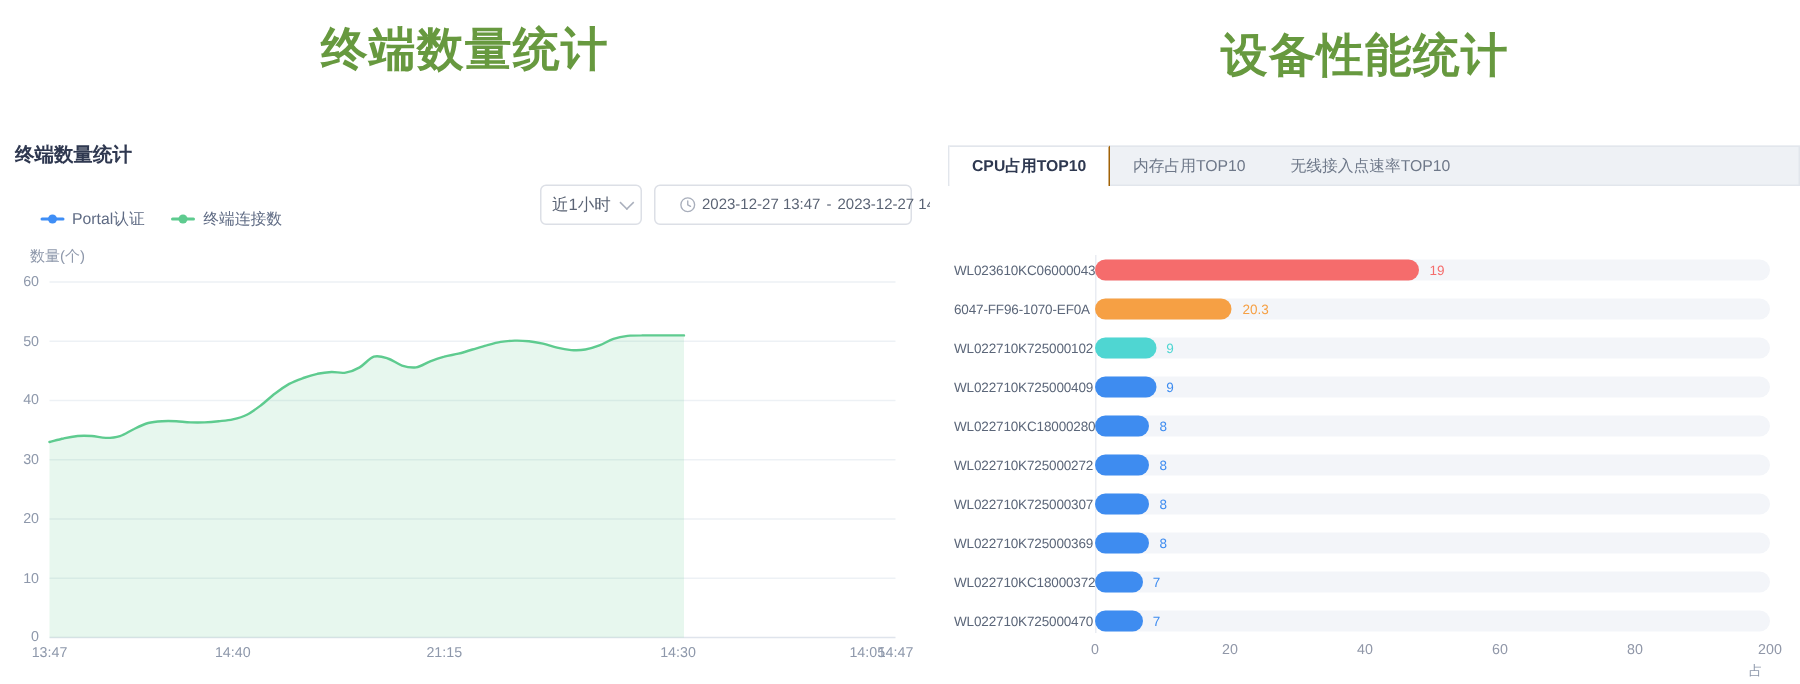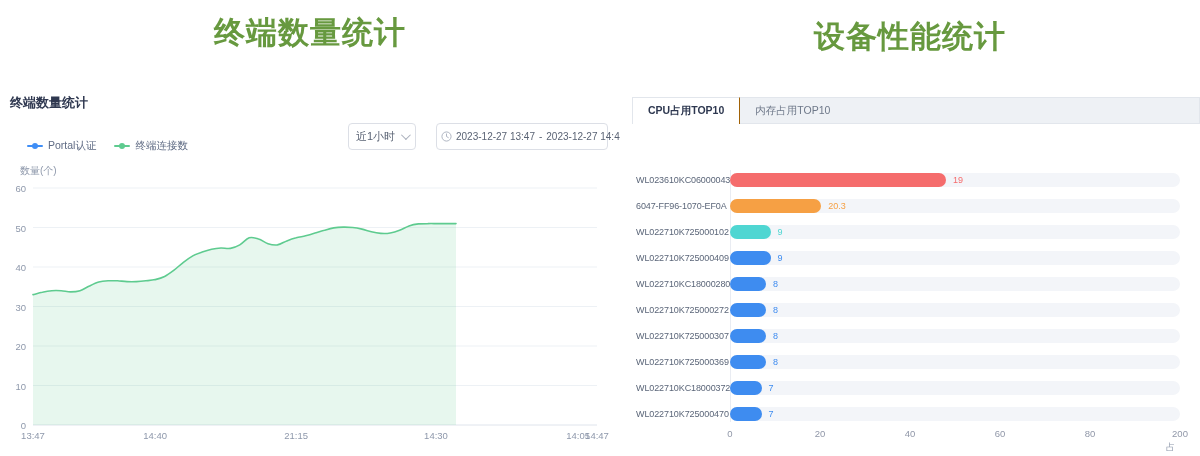--- a/index.html
+++ b/index.html
@@ -18,21 +18,21 @@
 
   .panel-title { position:absolute; left:10px; top:94px; font-size:13px; font-weight:700; color:#2F3850; }
 
   
   .controls { position:absolute; top:123px; right:12px; display:flex; gap:8px; align-items:center; }
   .ctl-box { height:27px; border:1px solid #DCDFE6; border-radius:4px; background:#fff;
              display:flex; align-items:center; color:#5A6374; }
   .range-select { width:68px; padding:0 7px; justify-content:space-between; font-size:11px; cursor:pointer; }
   .chevron { width:7px; height:7px; border-right:1px solid #A9AFBC; border-bottom:1px solid #A9AFBC;
              transform:rotate(45deg) translateY(-2px); display:inline-block; }
-  .date-range { width:172px; padding:0 4px; gap:4px; font-size:10px; white-space:nowrap; cursor:pointer;margin-left:12px; }
+  .date-range { width:172px; padding:0 16px; gap:4px; font-size:10px; white-space:nowrap; cursor:pointer; }
   .date-range svg { flex:0 0 auto; }
 
   
   .legend { position:absolute; left:27px; top:139px; display:flex; gap:18px; align-items:center; }
   .legend-item { display:flex; align-items:center; gap:5px; font-size:10.5px; color:#5F6B84; cursor:pointer; }
   .legend-marker { position:relative; width:16px; height:2px; border-radius:1px; display:inline-block; }
   .legend-marker::after { content:""; position:absolute; left:5px; top:-2px; width:6px; height:6px;
                           border-radius:50%; background:inherit; }
 
   .y-axis-name { position:absolute; left:20px; top:164px; font-size:10px; color:#8E98AB; }
@@ -116,32 +116,33 @@
           <line x1="0" x2="564" y1="123.5" y2="123.5" stroke="#EDF1F5" stroke-width="1"></line>
           <line x1="0" x2="564" y1="84" y2="84" stroke="#EDF1F5" stroke-width="1"></line>
           <line x1="0" x2="564" y1="44.5" y2="44.5" stroke="#EDF1F5" stroke-width="1"></line>
           <line x1="0" x2="564" y1="5" y2="5" stroke="#EDF1F5" stroke-width="1"></line>
           <path d="M 0 111.64999999999998 C 1.6 111.3 6.3 109.9 9.4 109.3 C 12.5 108.6 15.7 108.0 18.8 107.7 C 21.9 107.4 25.1 107.5 28.2 107.7 C 31.3 107.9 34.5 108.9 37.6 108.9 C 40.7 108.9 43.9 108.7 47.0 107.7 C 50.1 106.7 53.3 104.4 56.4 103.0 C 59.5 101.5 62.7 99.9 65.8 99.0 C 68.9 98.2 72.1 98.0 75.2 97.8 C 78.3 97.6 81.5 97.7 84.6 97.8 C 87.7 98.0 90.9 98.5 94.0 98.6 C 97.1 98.7 100.3 98.7 103.4 98.6 C 106.5 98.5 109.7 98.2 112.8 97.8 C 115.9 97.5 119.1 97.4 122.2 96.6 C 125.3 95.9 128.5 95.1 131.6 93.5 C 134.7 91.9 137.9 89.5 141.0 87.2 C 144.1 84.8 147.3 81.6 150.4 79.3 C 153.5 76.9 156.7 74.7 159.8 72.9 C 162.9 71.2 166.1 70.1 169.2 69.0 C 172.3 67.9 175.5 66.9 178.6 66.2 C 181.7 65.6 184.9 65.2 188.0 65.0 C 191.1 64.9 194.3 66.0 197.4 65.4 C 200.5 64.9 203.7 63.7 206.8 61.9 C 209.9 60.1 213.1 55.8 216.2 54.8 C 219.3 53.8 222.5 55.0 225.6 56.0 C 228.7 56.9 231.9 59.7 235.0 60.7 C 238.1 61.7 241.3 62.3 244.4 61.9 C 247.5 61.4 250.7 59.1 253.8 57.9 C 256.9 56.7 260.1 55.6 263.2 54.8 C 266.3 53.9 269.5 53.6 272.6 52.8 C 275.7 52.0 278.9 51.0 282.0 50.0 C 285.1 49.1 288.3 48.1 291.4 47.3 C 294.5 46.4 297.7 45.4 300.8 44.9 C 303.9 44.4 307.1 44.2 310.2 44.1 C 313.3 44.0 316.5 44.2 319.6 44.5 C 322.7 44.8 325.9 45.4 329.0 46.1 C 332.1 46.8 335.3 48.1 338.4 48.8 C 341.5 49.6 344.7 50.2 347.8 50.4 C 350.9 50.6 354.1 50.6 357.2 50.0 C 360.3 49.5 363.5 48.5 366.6 47.3 C 369.7 46.1 372.9 44.0 376.0 42.9 C 379.1 41.9 382.3 41.3 385.4 40.9 C 388.5 40.6 391.7 40.6 394.8 40.6 C 397.9 40.5 401.1 40.6 404.2 40.6 C 407.3 40.6 410.5 40.6 413.6 40.6 C 416.7 40.6 421.4 40.6 423.0 40.6 L 423.0 242 L 0 242 Z" fill="rgba(94,203,143,0.15)" stroke="none"></path>
           <path d="M 0 111.64999999999998 C 1.6 111.3 6.3 109.9 9.4 109.3 C 12.5 108.6 15.7 108.0 18.8 107.7 C 21.9 107.4 25.1 107.5 28.2 107.7 C 31.3 107.9 34.5 108.9 37.6 108.9 C 40.7 108.9 43.9 108.7 47.0 107.7 C 50.1 106.7 53.3 104.4 56.4 103.0 C 59.5 101.5 62.7 99.9 65.8 99.0 C 68.9 98.2 72.1 98.0 75.2 97.8 C 78.3 97.6 81.5 97.7 84.6 97.8 C 87.7 98.0 90.9 98.5 94.0 98.6 C 97.1 98.7 100.3 98.7 103.4 98.6 C 106.5 98.5 109.7 98.2 112.8 97.8 C 115.9 97.5 119.1 97.4 122.2 96.6 C 125.3 95.9 128.5 95.1 131.6 93.5 C 134.7 91.9 137.9 89.5 141.0 87.2 C 144.1 84.8 147.3 81.6 150.4 79.3 C 153.5 76.9 156.7 74.7 159.8 72.9 C 162.9 71.2 166.1 70.1 169.2 69.0 C 172.3 67.9 175.5 66.9 178.6 66.2 C 181.7 65.6 184.9 65.2 188.0 65.0 C 191.1 64.9 194.3 66.0 197.4 65.4 C 200.5 64.9 203.7 63.7 206.8 61.9 C 209.9 60.1 213.1 55.8 216.2 54.8 C 219.3 53.8 222.5 55.0 225.6 56.0 C 228.7 56.9 231.9 59.7 235.0 60.7 C 238.1 61.7 241.3 62.3 244.4 61.9 C 247.5 61.4 250.7 59.1 253.8 57.9 C 256.9 56.7 260.1 55.6 263.2 54.8 C 266.3 53.9 269.5 53.6 272.6 52.8 C 275.7 52.0 278.9 51.0 282.0 50.0 C 285.1 49.1 288.3 48.1 291.4 47.3 C 294.5 46.4 297.7 45.4 300.8 44.9 C 303.9 44.4 307.1 44.2 310.2 44.1 C 313.3 44.0 316.5 44.2 319.6 44.5 C 322.7 44.8 325.9 45.4 329.0 46.1 C 332.1 46.8 335.3 48.1 338.4 48.8 C 341.5 49.6 344.7 50.2 347.8 50.4 C 350.9 50.6 354.1 50.6 357.2 50.0 C 360.3 49.5 363.5 48.5 366.6 47.3 C 369.7 46.1 372.9 44.0 376.0 42.9 C 379.1 41.9 382.3 41.3 385.4 40.9 C 388.5 40.6 391.7 40.6 394.8 40.6 C 397.9 40.5 401.1 40.6 404.2 40.6 C 407.3 40.6 410.5 40.6 413.6 40.6 C 416.7 40.6 421.4 40.6 423.0 40.6" fill="none" stroke="#5ECB8F" stroke-width="1.6" stroke-linecap="round"></path>
         </svg>
         <div class="x-tick" style="left: 0px;">13:47</div>
         <div class="x-tick" style="left: 122.2px;">14:40</div>
         <div class="x-tick" style="left: 263.2px;">21:15</div>
-        <div class="x-tick" style="left: 403px;">14:30</div>
+        <div class="x-tick" style="left: 419px;">14:30</div>
         <div class="x-tick" style="left: 545.2px;">14:05</div>
         <div class="x-tick" style="left: 564px;">14:47</div>
       </div>
   </div>
 
   <div class="panel panel-right">
     <div class="big-title">设备性能统计</div>
 
     <div class="tabbar">
       <div class="tab active">CPU占用TOP10</div>
       <div class="tab">内存占用TOP10</div>
+      <div class="tab">无线接入点速率TOP10</div>
     </div>
 
 
     <div class="bar-chart" id="bar-chart">
         <div class="bar-vline" style="left: 110px; top: 170px; height: 252px;"></div>
         <div class="bar-row-label" style="left: 16px; top: 173px;">WL023610KC06000043</div>
         <div class="bar-track" style="left: 110px; top: 173px; width: 450px;"></div>
         <div class="bar-fill" style="left: 110px; top: 173px; width: 216px; background: rgb(245, 108, 108);"></div>
         <div class="bar-value" style="left: 333px; top: 173px; color: rgb(245, 108, 108);">19</div>
         <div class="bar-row-label" style="left: 16px; top: 199px;">6047-FF96-1070-EF0A</div>

